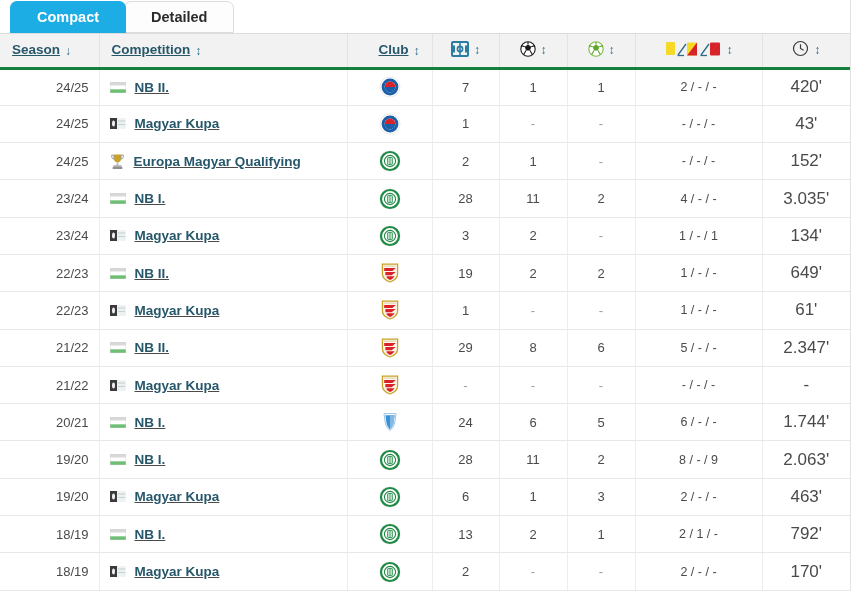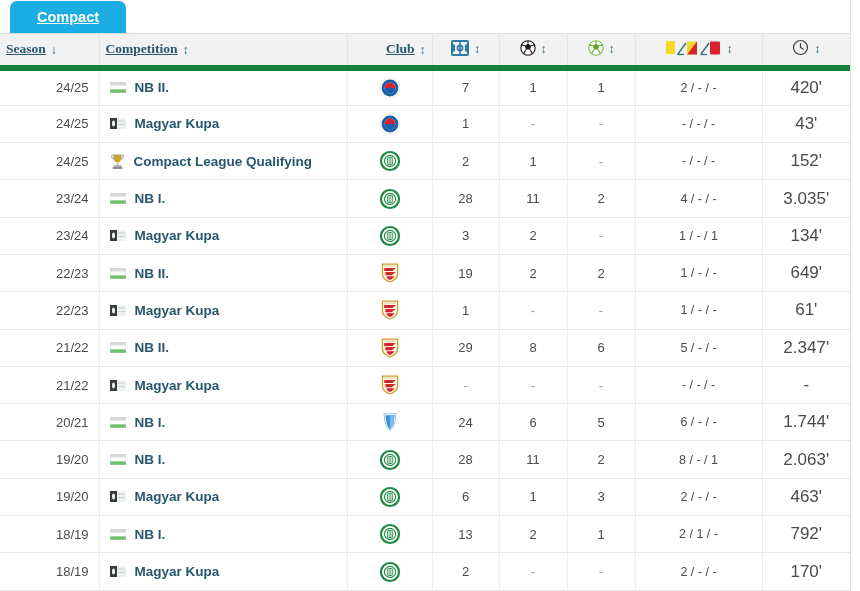--- a/index.html
+++ b/index.html
@@ -39,47 +39,45 @@
     position: relative;
     user-select: none;
     white-space: nowrap;
   }
   .tab.active {
     background: #1cade4;
     color: #ffffff;
     border: 1px solid #1cade4;
     border-bottom: none;
     z-index: 2;
-    text-decoration: underline;
   }
   .tab.inactive {
     background: #fdfdfd;
     color: #2b2b2b;
     border: 1px solid #dcdcdc;
     border-bottom: 1px solid #dcdcdc;
     margin-left: -2px;
     z-index: 1;
   }
 
   
   table.stats {
     width: 850px;
     border-collapse: collapse;
     table-layout: fixed;
     font-size: 13px;
   }
   table.stats thead th {
     background: #f2f2f2;
     height: 34px;
-    border-bottom: 6px solid #15803d;
+    border-bottom: 3px solid #15803d;
     border-right: 1px solid #e4e4e4;
     font-weight: normal;
-    padding: 0 6px;
+    padding: 0 12px;
     vertical-align: middle;
-    font-family: Liberation Serif, serif;
   }
   table.stats thead th:last-child { border-right: none; }
 
   .hdr-link {
     color: #27576b;
     font-weight: bold;
     font-size: 13.5px;
     text-decoration: underline;
     white-space: nowrap;
     cursor: pointer;
@@ -105,21 +103,21 @@
     height: 37.3px;
     border-bottom: 1px solid #e8e8e8;
     border-right: 1px solid #ededed;
     padding: 0 10px;
     vertical-align: middle;
     color: #4a4a4a;
   }
   table.stats tbody td:last-child { border-right: none; }
 
   td.c-season  { text-align: right;  padding-right: 14px; color: #444; font-size: 13px; }
-  td.c-comp    { text-align: left;  padding-left: 10px; }
+  td.c-comp    { text-align: left;  padding-left: 10px; text-decoration: underline; }
   td.c-club    { text-align: center; padding: 0; }
   td.c-num     { text-align: center; color: #2b7ca3; }
   td.c-num.dash{ color: #9b9b9b; }
   td.c-cards   { text-align: center; color: #5a5a5a; white-space: nowrap; font-size: 12.5px; }
   td.c-min     { text-align: center;  padding-right: 14px; color: #4a4a4a; font-size: 17px; }
 
   .comp-cell { display: flex; align-items: center; gap: 9px; }
   .comp-name {
     color: #27576b;
     font-weight: bold;
@@ -151,20 +149,23 @@
   }
 </style>
 </head>
 <body>
 
 <div id="root">
 
   <div class="tabbar">
     <div class="tab active">
       <span>Compact</span>
+    </div>
+    <div class="tab inactive">
+      <span>Detailed</span>
     </div>
   </div>
 
   <table class="stats">
     <thead>
       <tr>
         <th class="th-season">
           <span class="hdr-link">Season</span><span class="sortarrow">↓</span>
         </th>
         <th class="th-comp">
@@ -301,21 +302,21 @@
               <span>
                 <svg class="comp-trophy" viewBox="0 0 15 17">
                   <path d="M4,1.5 h7 v4.2 a3.5,3.5 0 0 1 -7,0 z" fill="#c9a227"></path>
                   <path d="M4,2.2 h-2.3 v1.6 a2.6,2.6 0 0 0 2.3,2.4 z" fill="none" stroke="#9a9a9a" stroke-width="1"></path>
                   <path d="M11,2.2 h2.3 v1.6 a2.6,2.6 0 0 1 -2.3,2.4 z" fill="none" stroke="#9a9a9a" stroke-width="1"></path>
                   <rect x="6.6" y="9.2" width="1.8" height="3.2" fill="#b9b9b9"></rect>
                   <rect x="3.4" y="12.3" width="8.2" height="1.6" fill="#a5a5a5"></rect>
                   <rect x="2.6" y="13.9" width="9.8" height="2" rx="0.5" fill="#8f8f8f"></rect>
                 </svg>
               </span>
-              <span class="comp-name">Compact League Qualifying</span>
+              <span class="comp-name">Europa Magyar Qualifying</span>
             </span>
           </td>
           <td class="c-club"><svg class="club-badge" viewBox="0 0 22 22">
               <circle cx="11" cy="11" r="10" fill="#ffffff" stroke="#e6e6e6" stroke-width="0.8"></circle>
               <circle cx="11" cy="11" r="9" fill="none" stroke="#1f8a46" stroke-width="2.2"></circle>
               <circle cx="11" cy="11" r="5.6" fill="#ffffff" stroke="#1f8a46" stroke-width="1.1"></circle>
               <rect x="8.7" y="7.4" width="4.6" height="7.2" rx="0.6" fill="#dff0e4" stroke="#1f8a46" stroke-width="0.9"></rect>
               <line x1="11" y1="7.4" x2="11" y2="14.6" stroke="#1f8a46" stroke-width="0.8"></line>
             </svg></td>
           <td class="c-num"><span>2</span></td>
@@ -539,21 +540,21 @@
           <td class="c-club"><svg class="club-badge" viewBox="0 0 22 22">
               <circle cx="11" cy="11" r="10" fill="#ffffff" stroke="#e6e6e6" stroke-width="0.8"></circle>
               <circle cx="11" cy="11" r="9" fill="none" stroke="#1f8a46" stroke-width="2.2"></circle>
               <circle cx="11" cy="11" r="5.6" fill="#ffffff" stroke="#1f8a46" stroke-width="1.1"></circle>
               <rect x="8.7" y="7.4" width="4.6" height="7.2" rx="0.6" fill="#dff0e4" stroke="#1f8a46" stroke-width="0.9"></rect>
               <line x1="11" y1="7.4" x2="11" y2="14.6" stroke="#1f8a46" stroke-width="0.8"></line>
             </svg></td>
           <td class="c-num"><span>28</span></td>
           <td class="c-num"><span>11</span></td>
           <td class="c-num"><span>2</span></td>
-          <td class="c-cards"><span>8 / - / 1</span></td>
+          <td class="c-cards"><span>8 / - / 9</span></td>
           <td class="c-min"><span>2.063'</span></td>
         </tr>
         <tr>
           <td class="c-season"><span>19/20</span></td>
           <td class="c-comp">
             <span class="comp-cell">
               <span>
                 <svg class="comp-flag" viewBox="0 0 16 11">
                   <rect x="0" y="0" width="16" height="11" fill="#eef2f3"></rect>
                   <rect x="0" y="0" width="7" height="11" fill="#3a3a3a"></rect>

